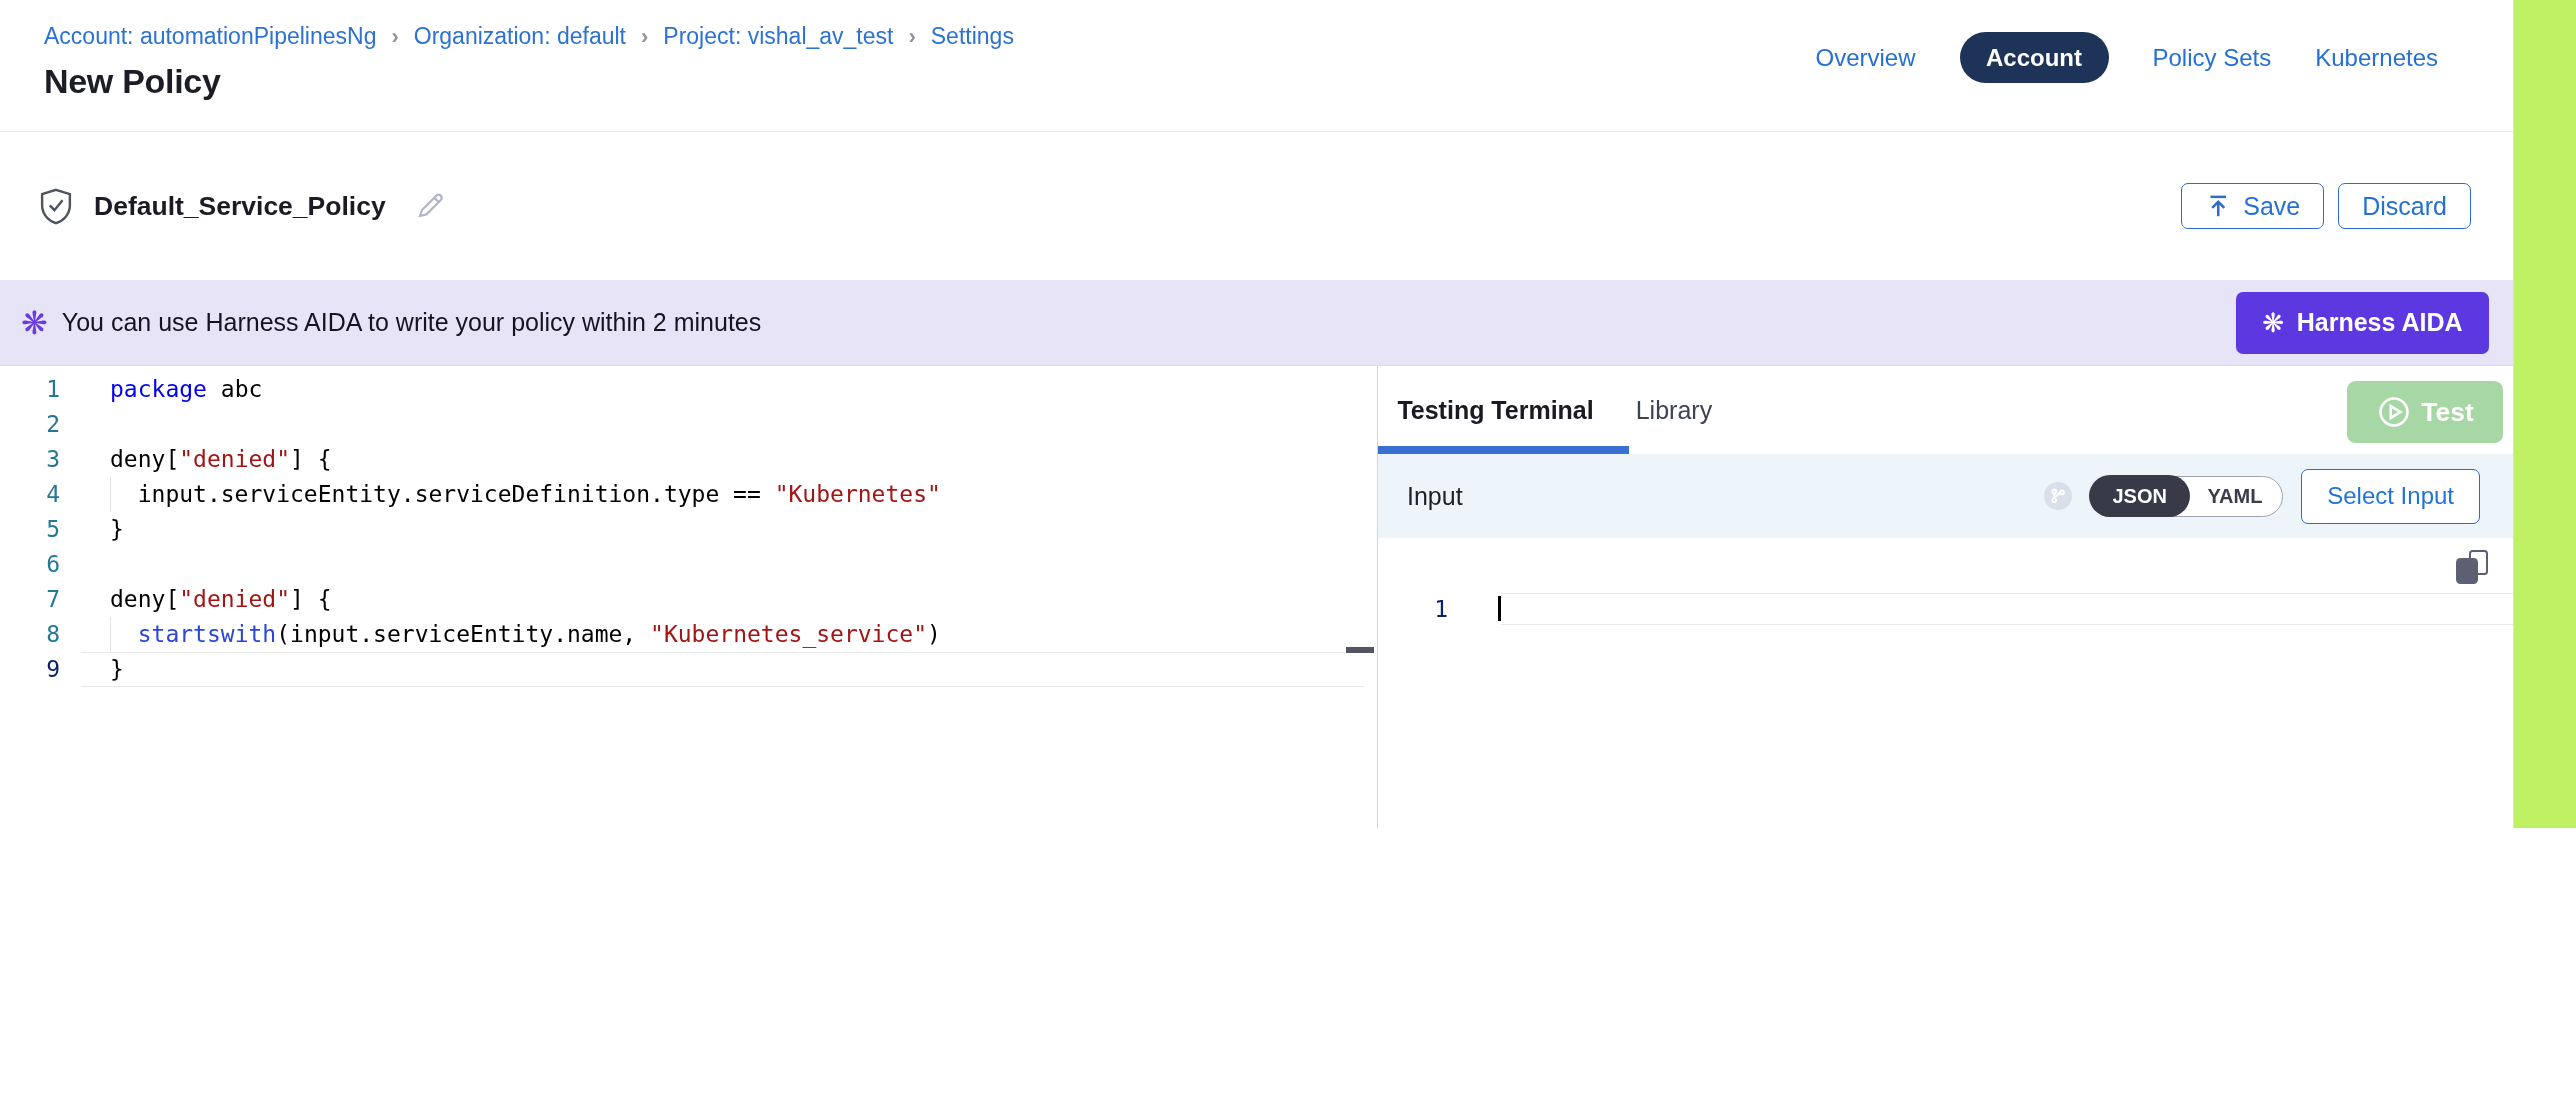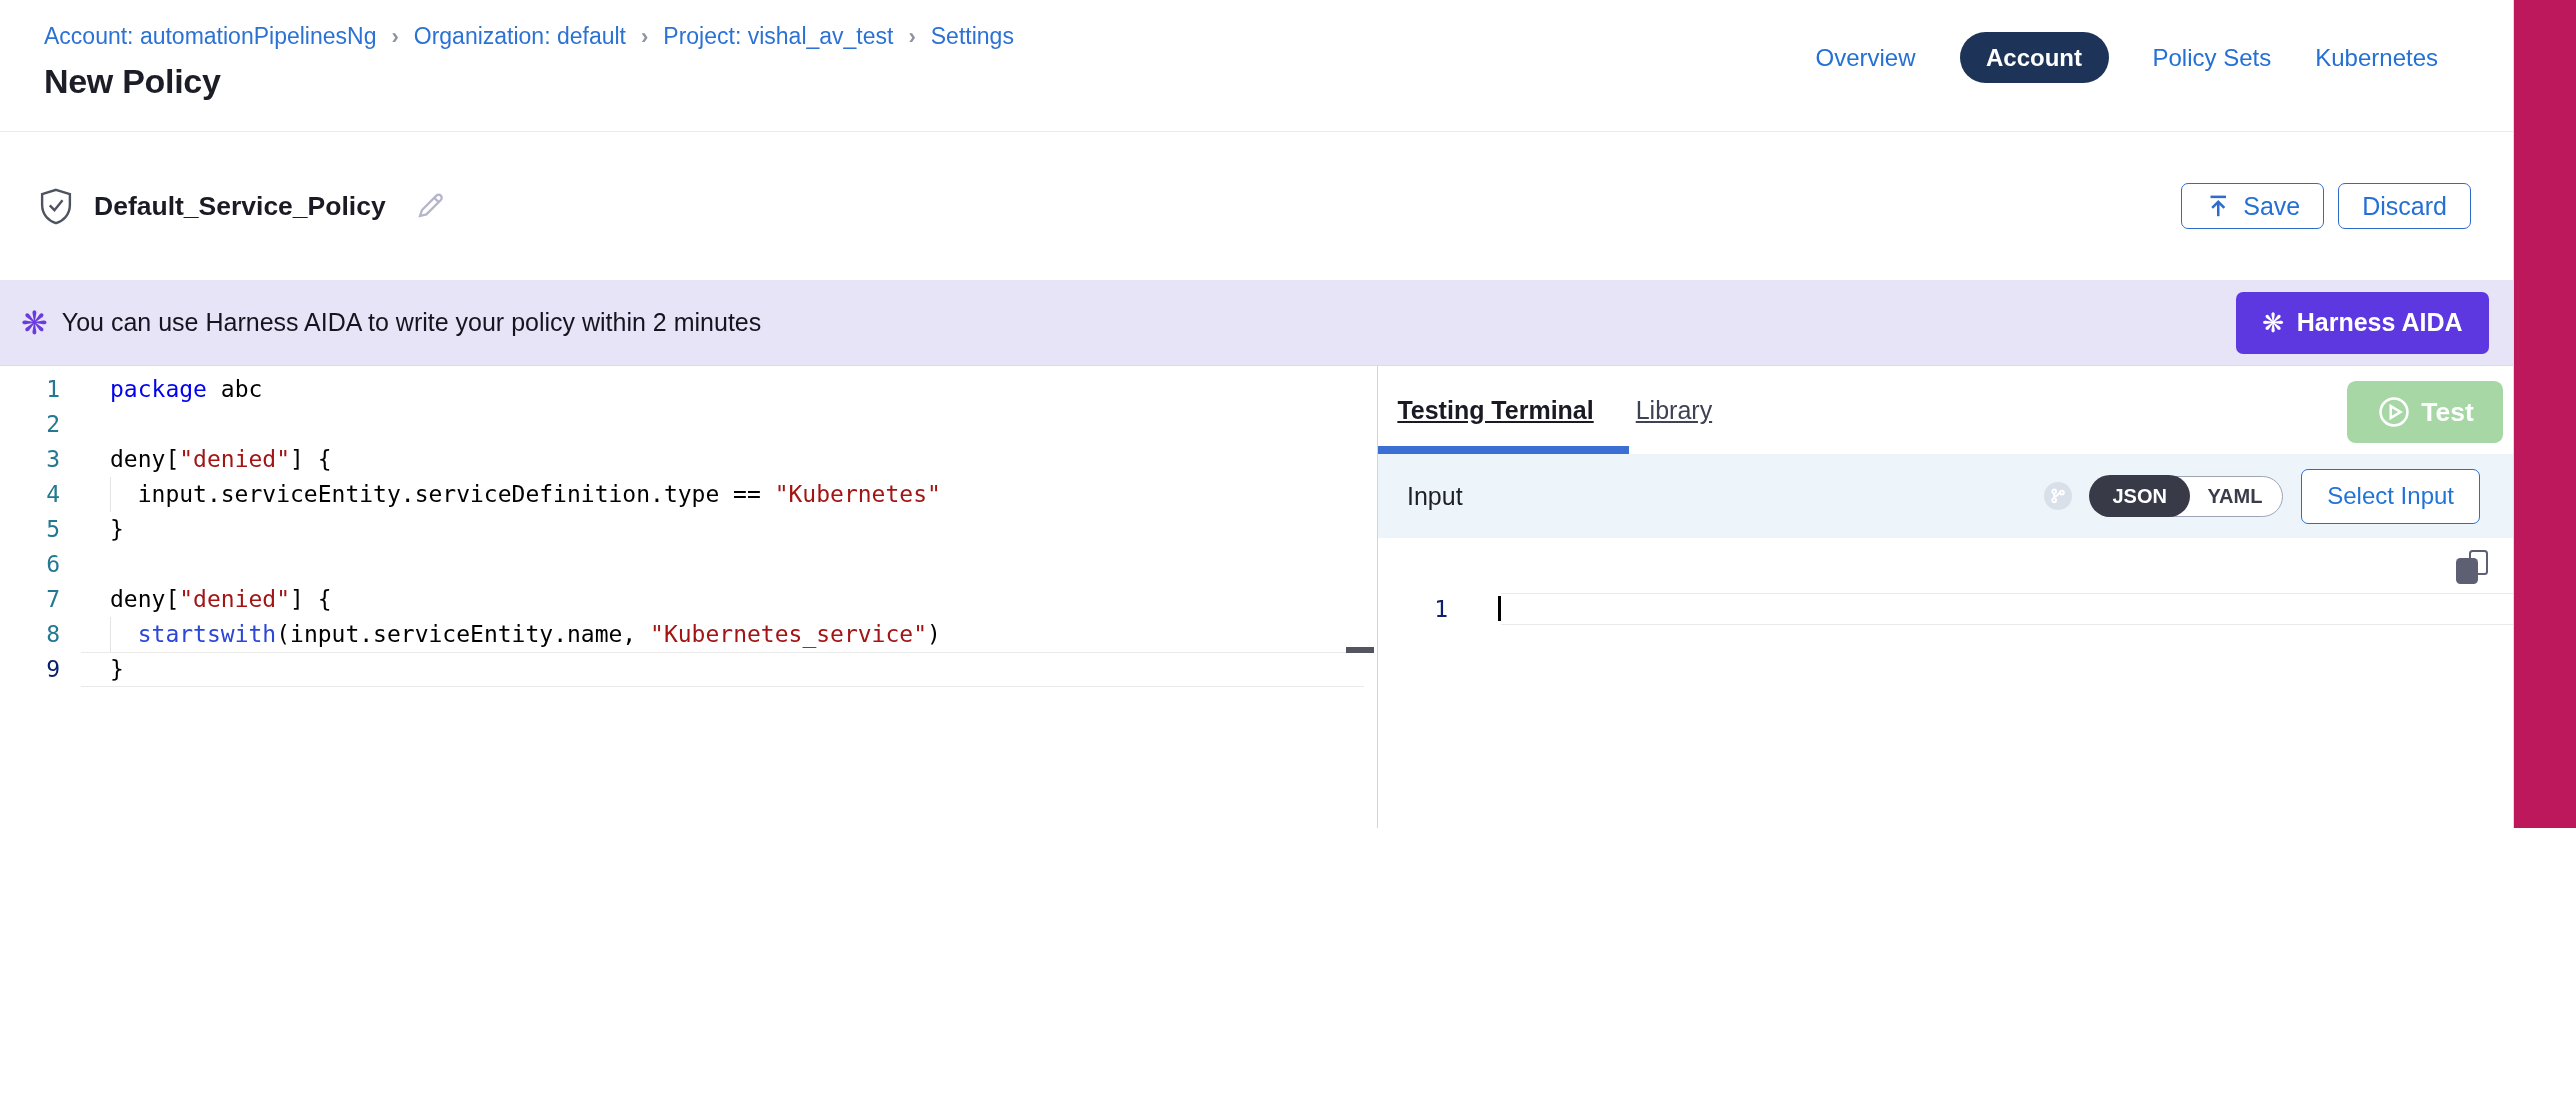--- a/index.html
+++ b/index.html
@@ -1,18 +1,18 @@
 <!DOCTYPE html>
 <html style="font-size:14px"><head>
 <meta charset="utf-8">
 <style>
   * { margin:0; padding:0; box-sizing:border-box; }
   html,body { background:#fff; }
   body { font-family:"Liberation Sans", sans-serif; width:2576px; height:1116px; overflow:hidden; }
-  .page { width:2576px; height:828px; background:#be185d; position:relative; }
+  .page { width:2576px; height:828px; background:#bef264; position:relative; }
   .app { width:2514px; height:100%; border-right:0.9px solid #dcdce6; display:flex; flex-direction:column; background:#fff; }
 
   
   .app-header { height:132px; flex:none; border-bottom:1.8px solid #e9e9f0; position:relative; padding:23px 0 0 44px; }
   .breadcrumb { display:flex; align-items:center; font-size:23px; }
   .bc-link { color:#2b72d4; cursor:pointer; white-space:nowrap; }
   .bc-sep { color:#8d93a1; margin:0 15px; font-size:22px; font-weight:700; }
   .page-title { font-size:34px; font-weight:700; color:#1c1d27; margin-top:12.4px; letter-spacing:-0.3px; }
   .nav-tabs { position:absolute; right:75px; top:32px; display:flex; align-items:center; gap:44px; font-size:24px; }
   .nav-tab { color:#2470d4; cursor:pointer; white-space:nowrap; }
@@ -43,21 +43,21 @@
   .code-line.active .gutter { color:#0b216f; }
   .line-body { flex:1; margin-right:13.2px; padding-left:29px; position:relative; white-space:pre; }
   .code-line.active .line-body { border-top:1.8px solid #e9e9e9; border-bottom:1.8px solid #e9e9e9; line-height:32px; }
   .guide { position:absolute; left:29px; top:0; bottom:0; width:0.9px; background:#e4e4e4; }
   .sp { color:#000; } .sk { color:#0101f1; } .sf { color:#2b46d8; } .ss { color:#a31515; }
   .overview-cursor { position:absolute; top:281px; right:2.6px; width:28px; height:6.2px; background:#53565f; }
 
   
   .right-panel { flex:1; min-width:0; display:flex; flex-direction:column; background:#fff; }
   .tab-bar { height:88px; flex:none; position:relative; display:flex; align-items:center; gap:42px; padding-left:19.4px; }
-  .term-tab { font-size:25px; color:#3d4254; cursor:pointer; white-space:nowrap;text-decoration:underline; }
+  .term-tab { font-size:25px; color:#3d4254; cursor:pointer; white-space:nowrap; }
   .term-tab.active { font-weight:700; color:#191a24; }
   .tab-underline { position:absolute; left:0; bottom:0; width:251px; height:8px; background:#3b6fd3; }
   .test-btn { position:absolute; right:9.7px; top:15px; width:156px; height:62px; background:#a6d7a5; border:none; border-radius:8.8px; color:#fff; font-size:26.5px; font-weight:700; display:flex; align-items:center; justify-content:center; gap:10.6px; cursor:default; font-family:inherit; }
 
   .input-bar { height:84px; flex:none; background:#edf5fb; display:flex; align-items:center; padding:0 33px 0 29px; }
   .input-label { font-size:25px; color:#1e1f29; }
   .right-controls { margin-left:auto; display:flex; align-items:center; gap:18.5px; }
   .faded-icon { width:28px; height:28px; border-radius:50%; background:#d9e0ea; display:flex; align-items:center; justify-content:center; }
   .format-toggle { display:flex; align-items:stretch; height:41px; background:#fff; border:1.8px solid #9fa3b4; border-radius:882px; cursor:pointer; }
   .format-opt { font-size:20px; font-weight:700; color:#3a3c49; padding:0 19.4px; display:flex; align-items:center; }

